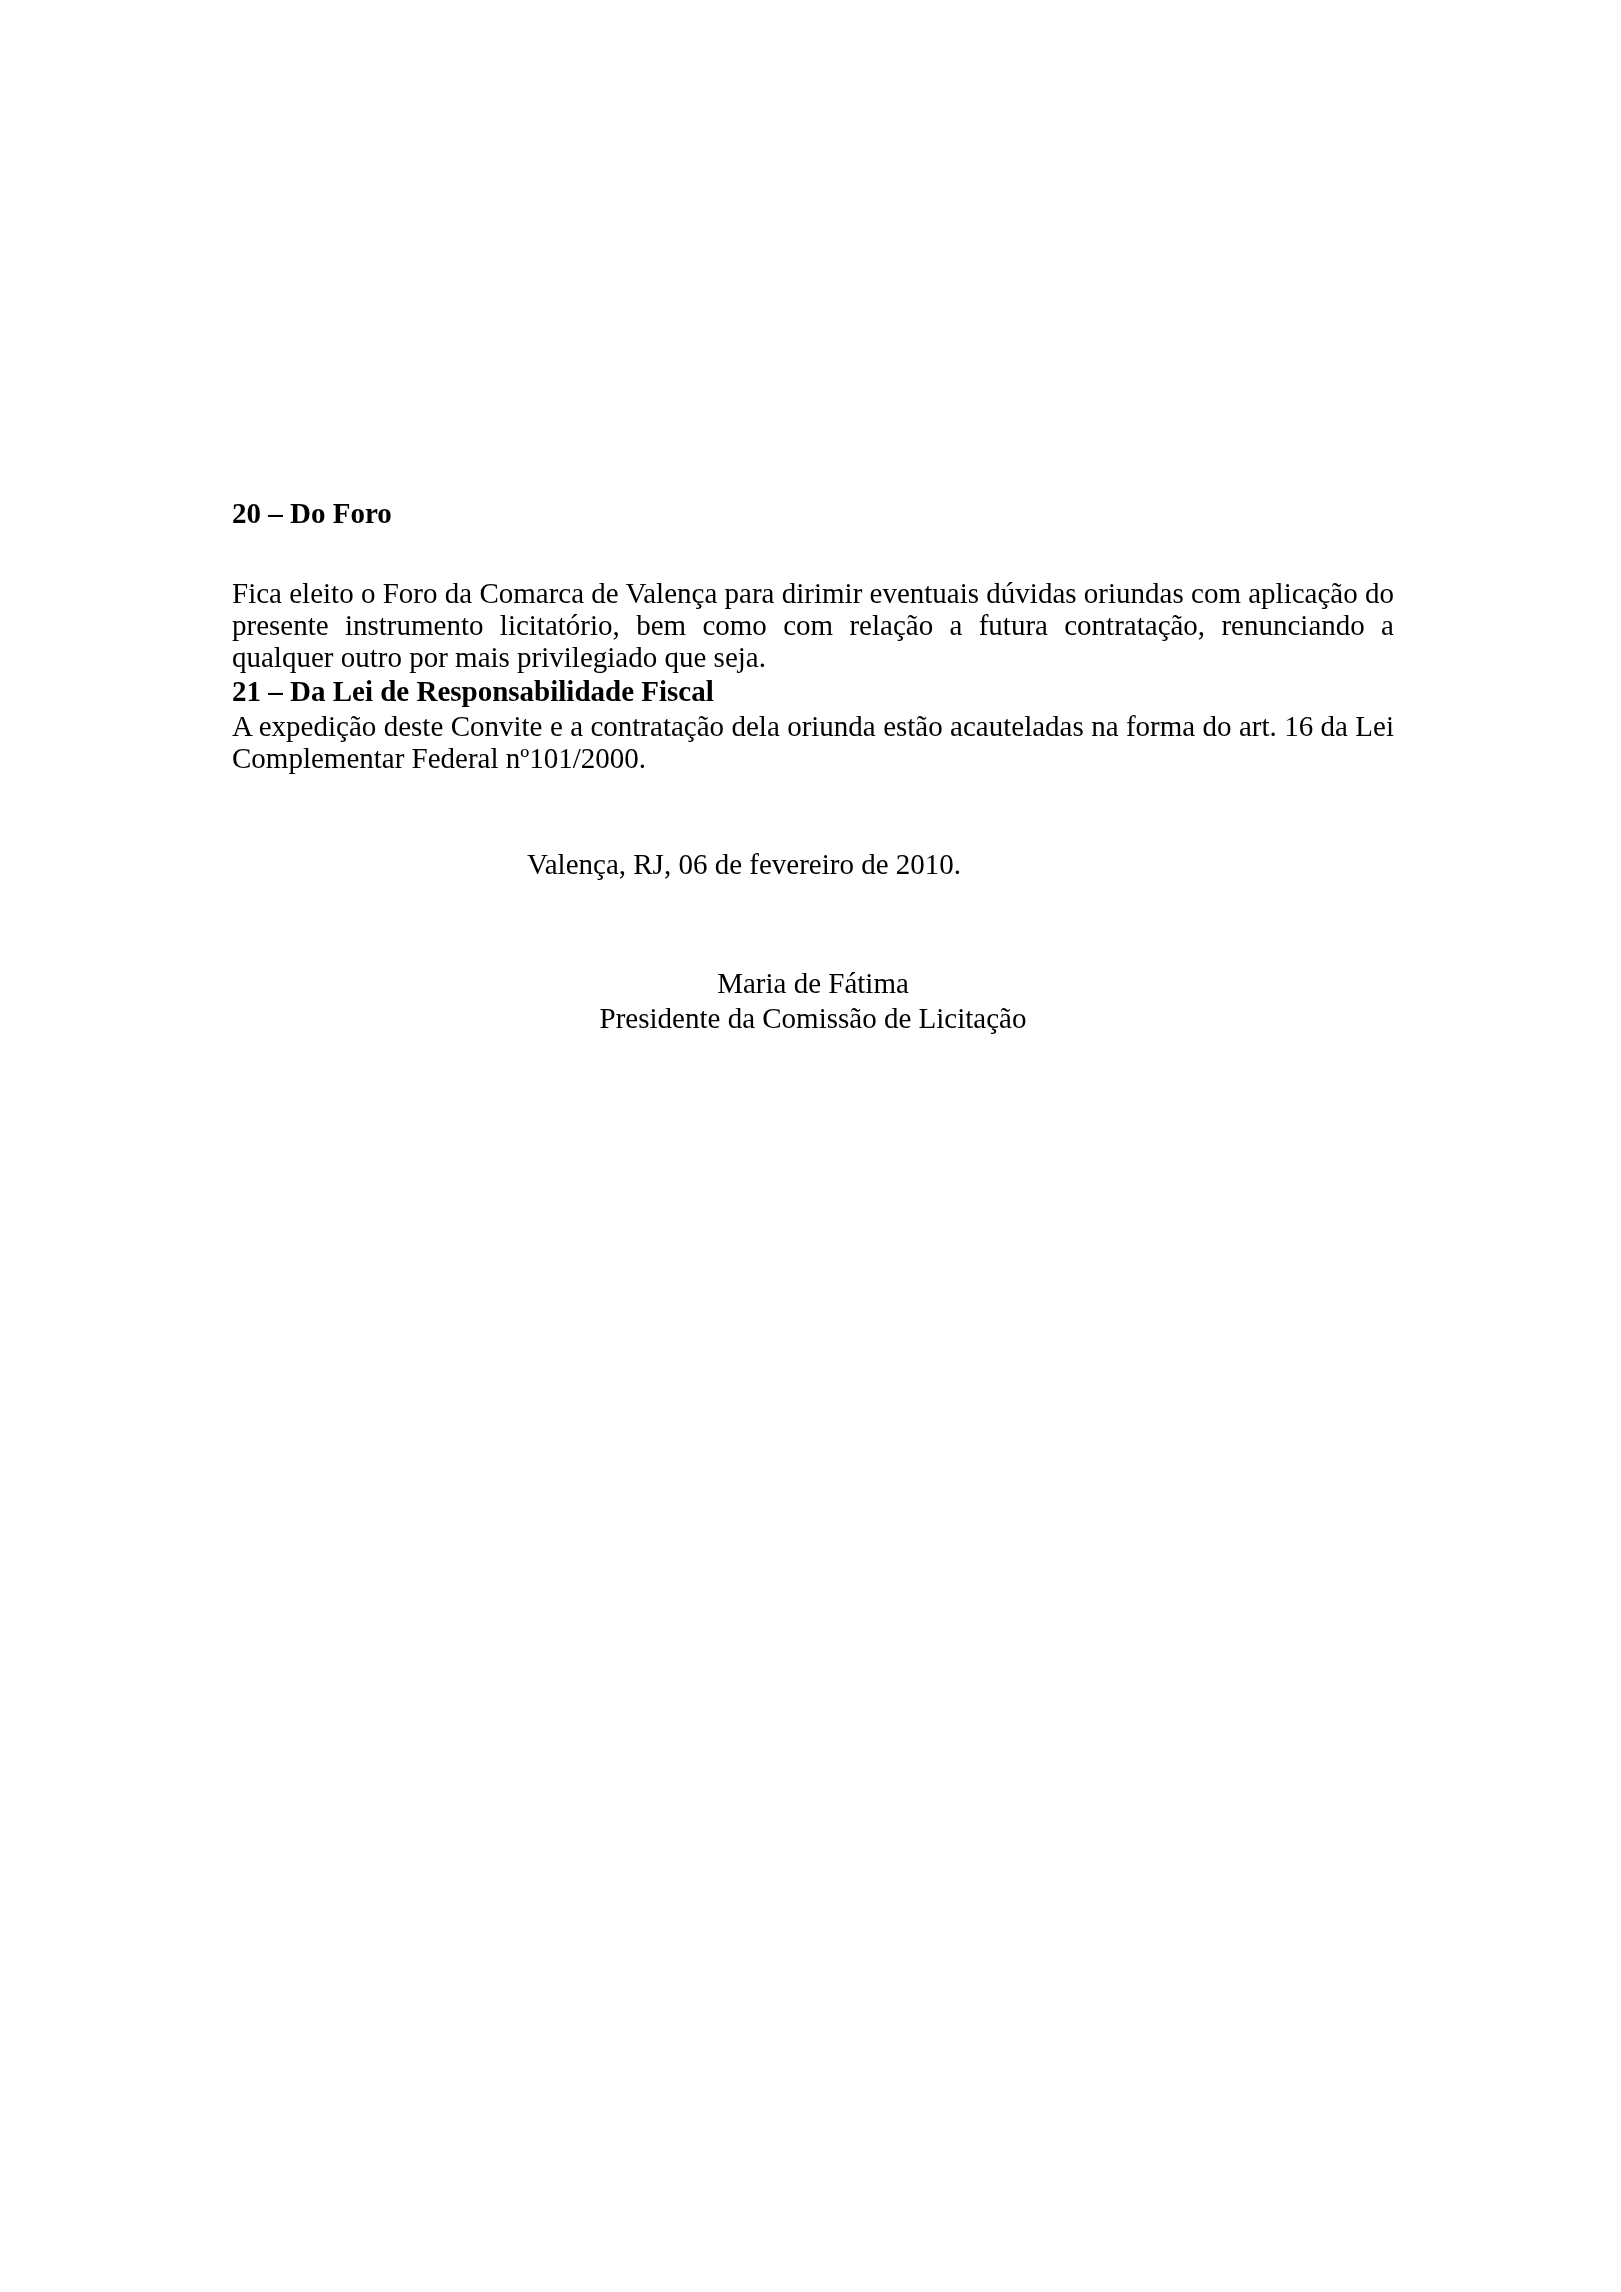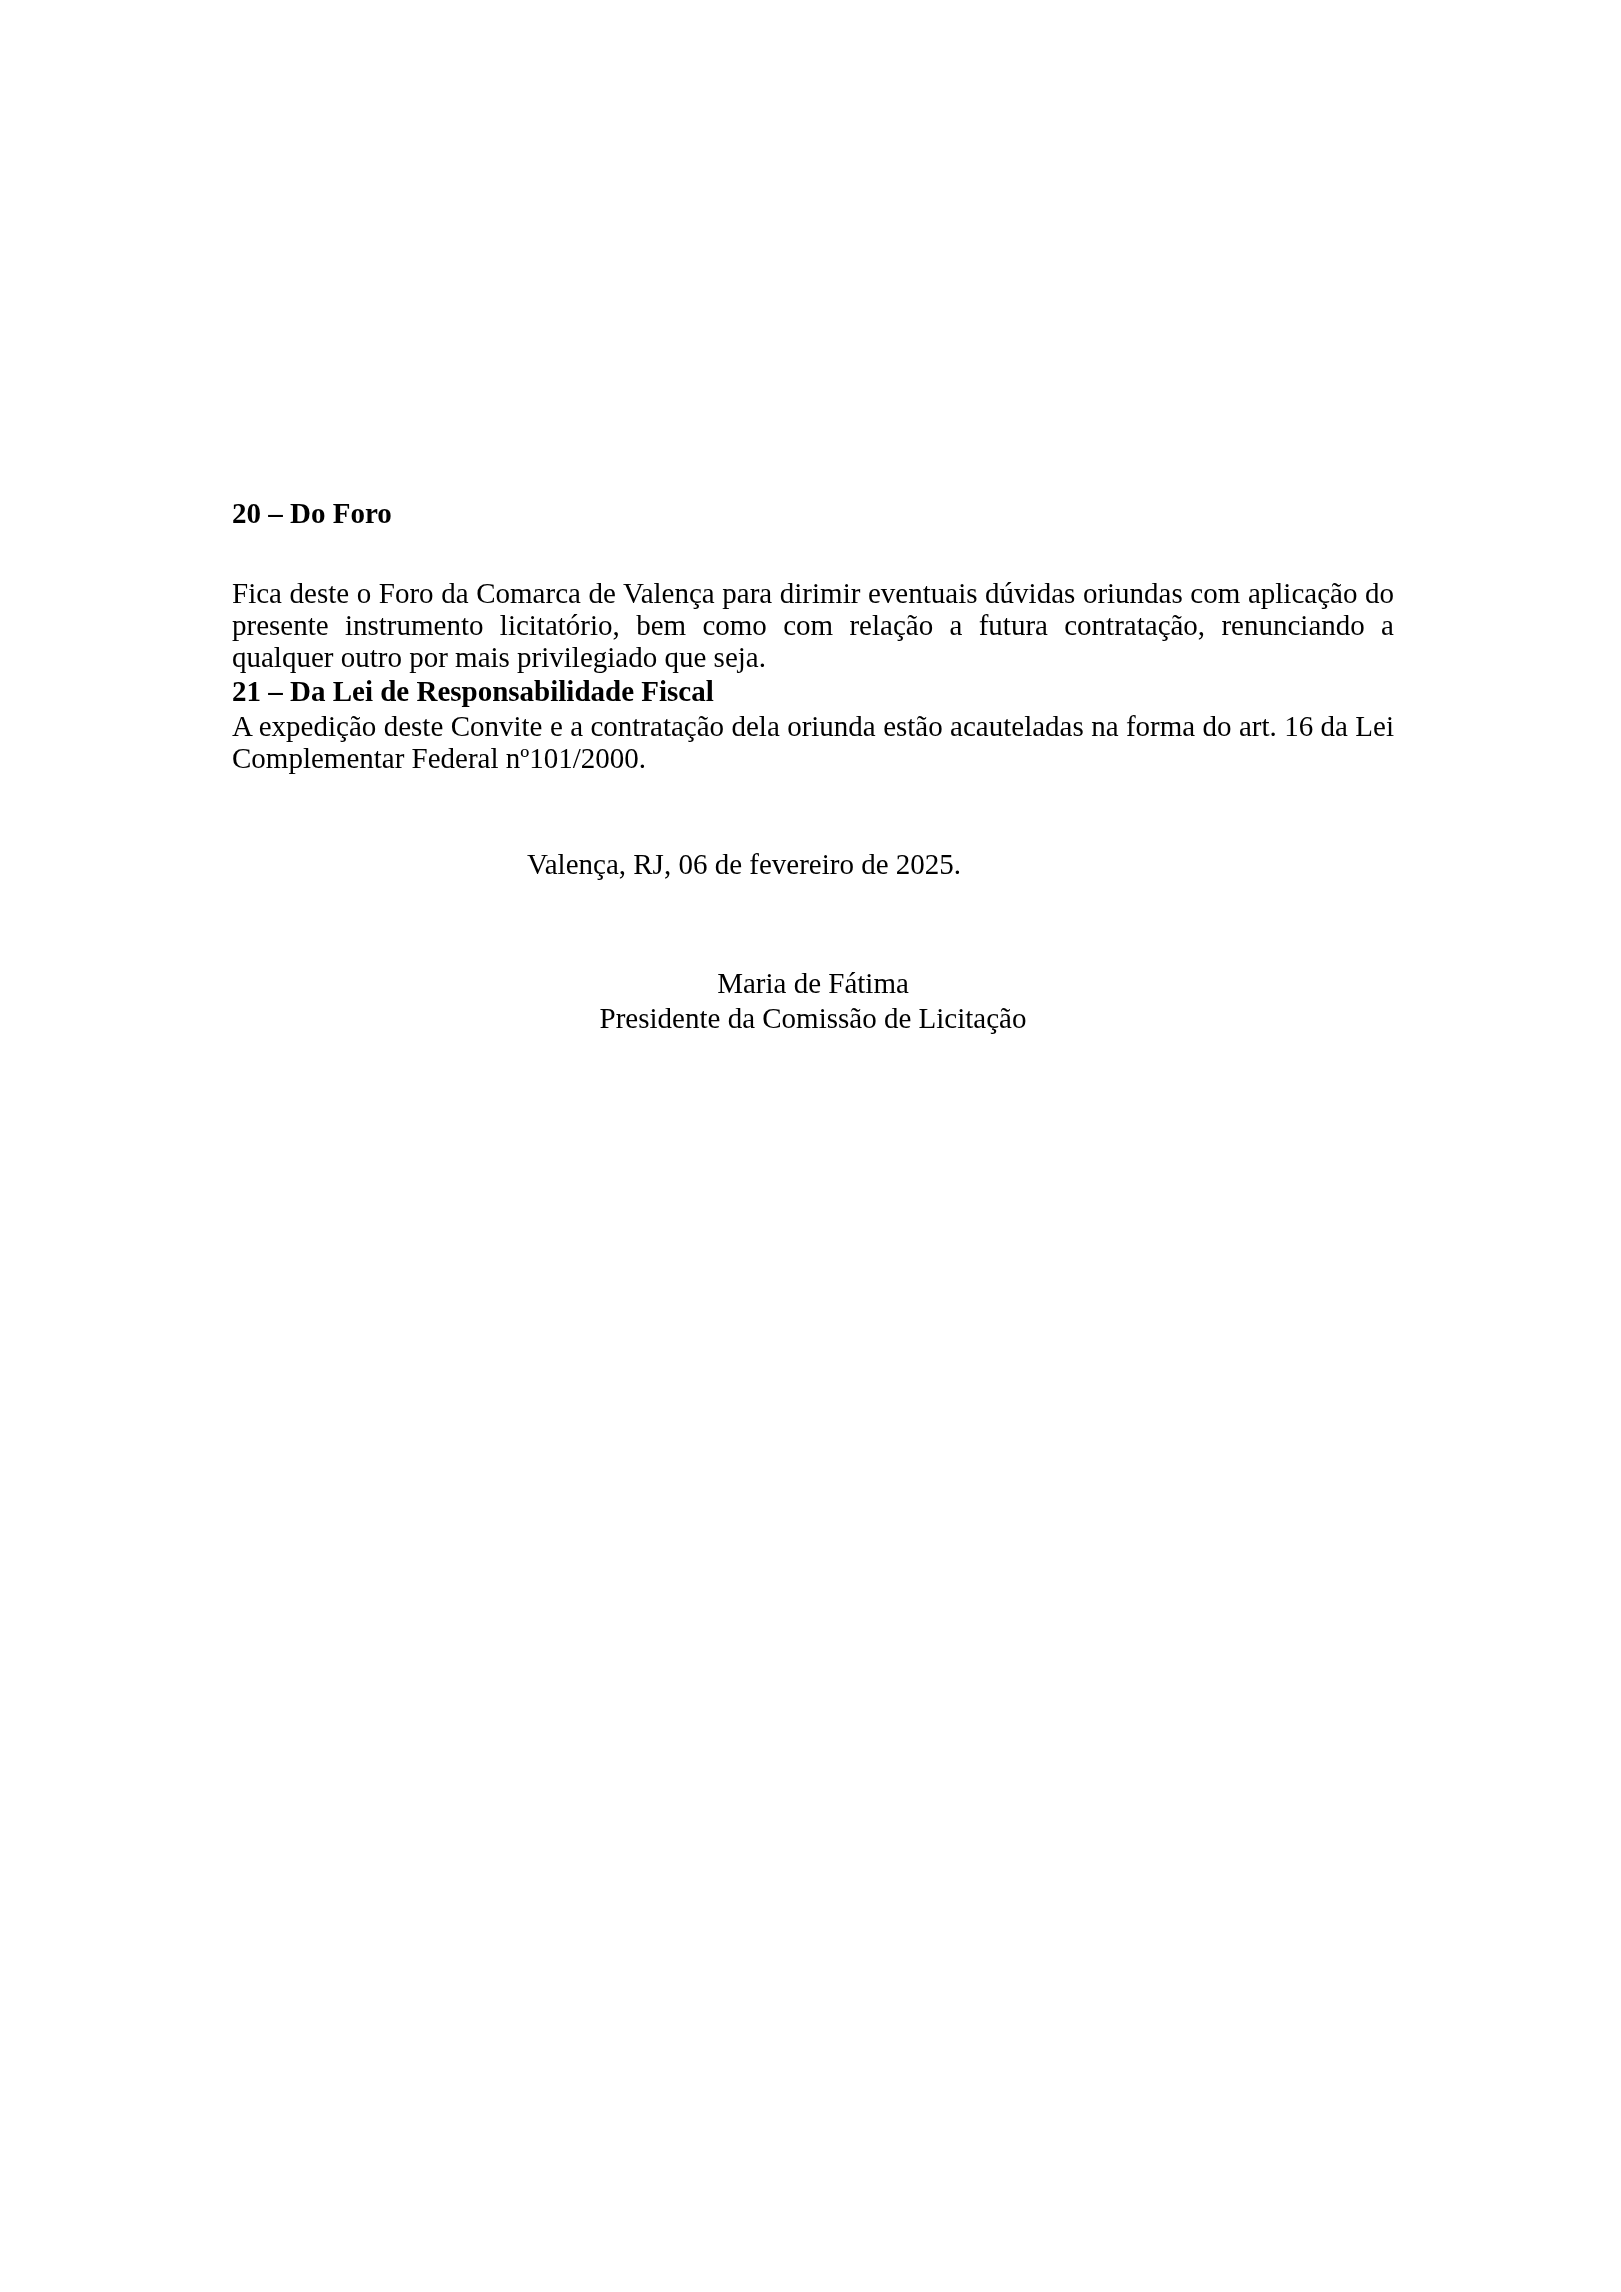--- a/index.html
+++ b/index.html
@@ -53,27 +53,27 @@
   }
 </style>
 </head>
 <body>
 
 <div class="page">
   <div class="content">
 
     <p class="section-heading">20 – Do Foro</p>
 
-    <p class="body-para first">Fica deste o Foro da Comarca de Valença para dirimir eventuais dúvidas oriundas com aplicação do presente instrumento licitatório, bem como com relação a futura contratação, renunciando a qualquer outro por mais privilegiado que seja.</p>
+    <p class="body-para first">Fica eleito o Foro da Comarca de Valença para dirimir eventuais dúvidas oriundas com aplicação do presente instrumento licitatório, bem como com relação a futura contratação, renunciando a qualquer outro por mais privilegiado que seja.</p>
 
     <p class="section-heading second">21 – Da Lei de Responsabilidade Fiscal</p>
 
     <p class="body-para">A expedição deste Convite e a contratação dela oriunda estão acauteladas na forma do art. 16 da Lei Complementar Federal nº101/2000.</p>
 
-    <p class="date-line">Valença, RJ, 06 de fevereiro de 2025.</p>
+    <p class="date-line">Valença, RJ, 06 de fevereiro de 2010.</p>
 
     <div class="signature-block">
       <div>Maria de Fátima</div>
       <div>Presidente da Comissão de Licitação</div>
     </div>
 
   </div>
 </div>
 
 

